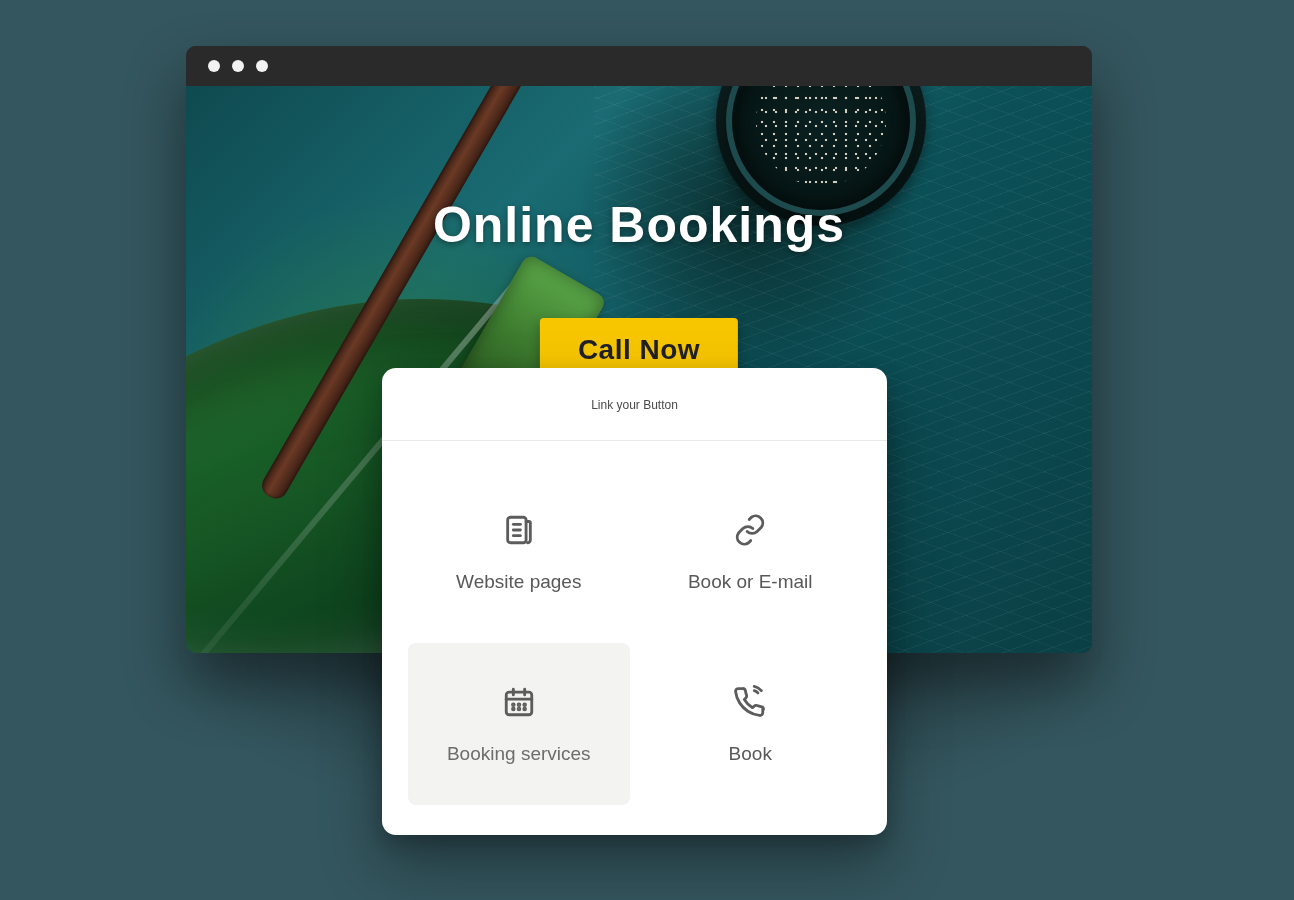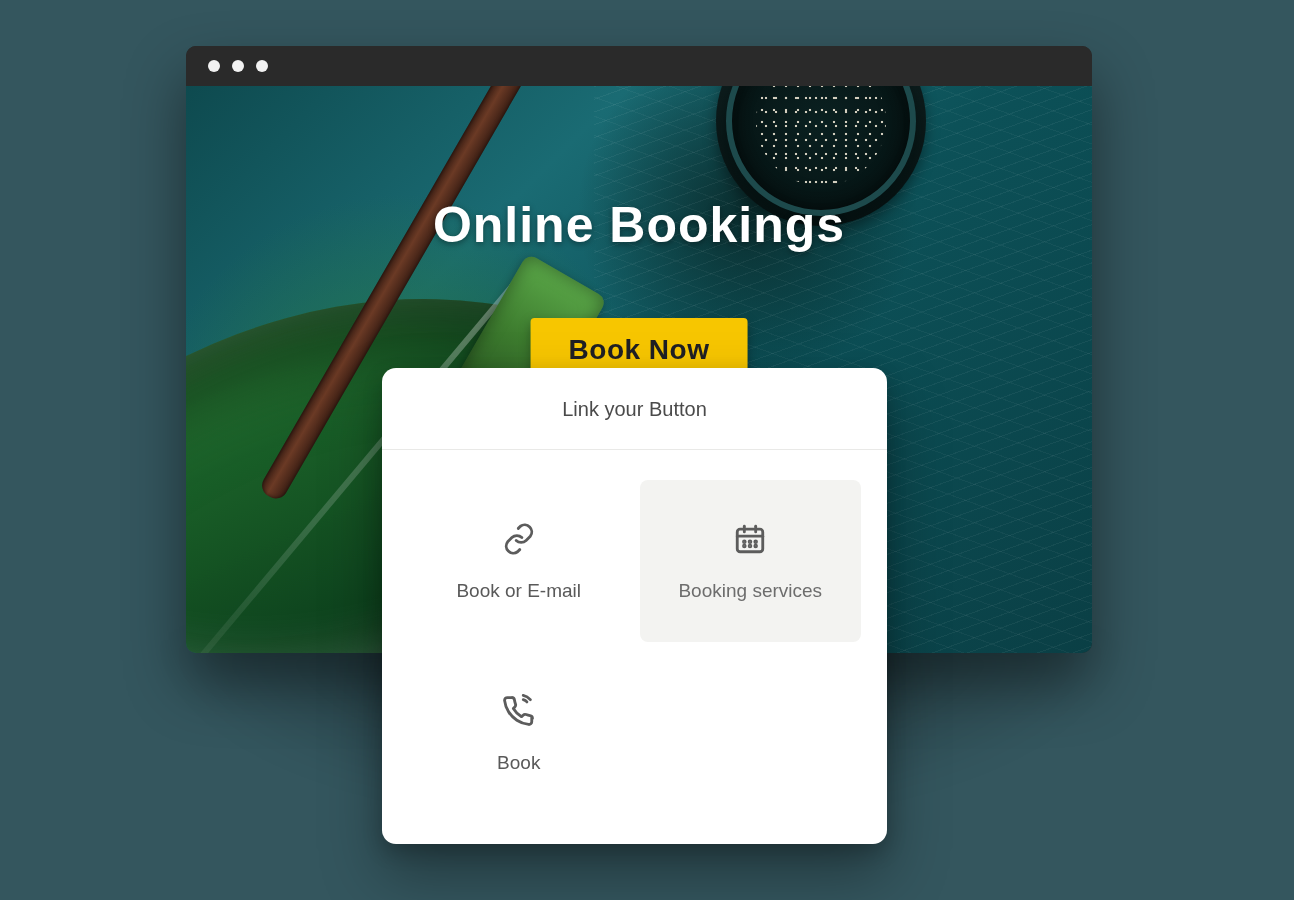--- a/index.html
+++ b/index.html
@@ -185,21 +185,21 @@
     left: 382px;
     top: 368px;
     width: 505px;
     background: #fff;
     border-radius: 14px;
     box-shadow: 0 30px 60px rgba(0,0,0,0.35), 0 8px 20px rgba(0,0,0,0.2);
     overflow: hidden;
   }
   .popover-header {
     text-align: center;
-    font-size: 20px;
+    font-size: 12px;
     color: #4a4a4a;
     padding: 30px 10px 28px;
     border-bottom: 1px solid #e9e9e7;
     font-weight: 400;
   }
   .grid {
     display: grid;
     grid-template-columns: 1fr 1fr;
     gap: 10px;
     padding: 30px 26px 30px;
@@ -249,28 +249,40 @@
       <div class="dot"></div>
     </div>
     <div class="hero">
       <div class="scratches"></div>
       <div class="leaf"></div>
       <div class="stick"></div>
       <div class="wrap"></div>
       <div class="bowl"></div>
 
       <div class="hero-title">Online Bookings</div>
-      <button class="book-btn">Book Now</button>
+      <button class="book-btn">Call Now</button>
     </div>
   </div>
 
   <div class="popover">
     <div class="popover-header">Link your Button</div>
     <div class="grid">
 
+      <div class="tile">
+        <span>
+          <svg viewBox="0 0 24 24">
+            <rect x="4" y="3" width="13" height="18" rx="2"></rect>
+            <path d="M17 6h2a1 1 0 0 1 1 1v12a2 2 0 0 1-2 2"></path>
+            <line x1="8" y1="8" x2="13" y2="8"></line>
+            <line x1="8" y1="12" x2="13" y2="12"></line>
+            <line x1="8" y1="16" x2="13" y2="16"></line>
+          </svg>
+        </span>
+        <span class="tile-label">Website pages</span>
+      </div>
 
       <div class="tile">
         <span>
           <svg viewBox="0 0 24 24">
             <path d="M10 13a5 5 0 0 0 7 0l3-3a5 5 0 0 0-7-7l-1.5 1.5"></path>
             <path d="M14 11a5 5 0 0 0-7 0l-3 3a5 5 0 0 0 7 7l1.5-1.5"></path>
           </svg>
         </span>
         <span class="tile-label">Book or E-mail</span>
       </div>

